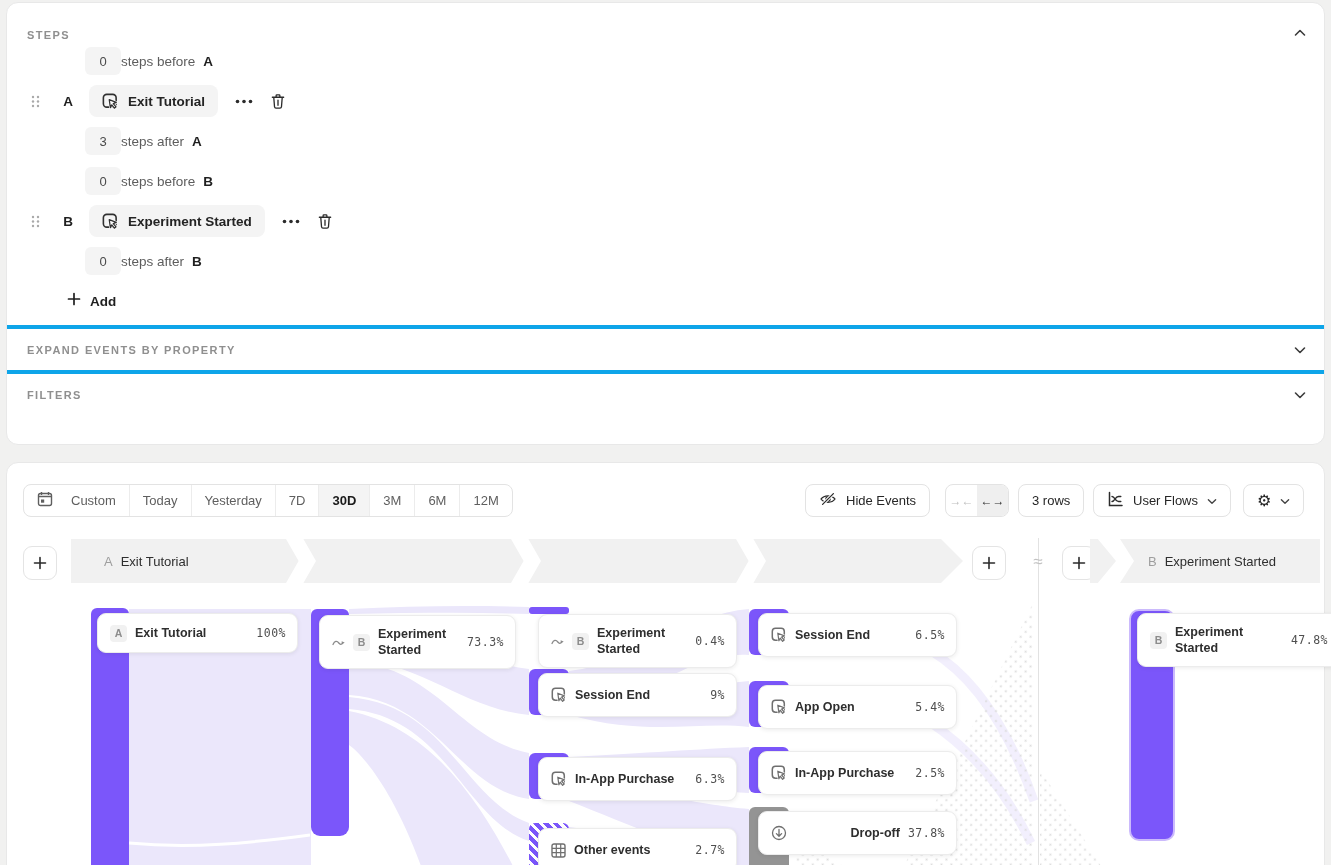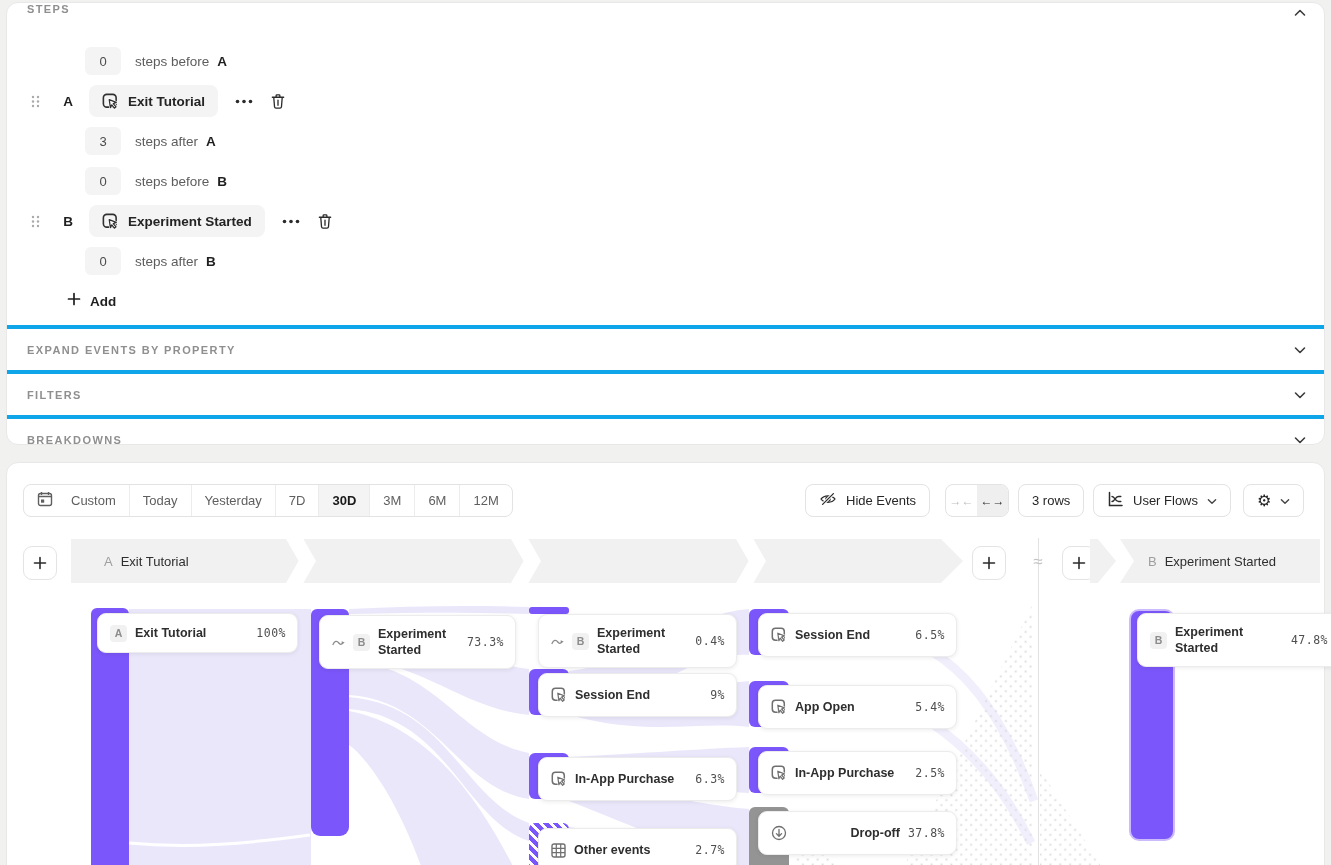--- a/index.html
+++ b/index.html
@@ -2,27 +2,27 @@
 <html><head>
 <meta charset="utf-8">
 <style>
   html,body{margin:0;padding:0;background:#f1f1f0;}
   .page{position:relative;width:1331px;height:865px;overflow:hidden;
         font-family:"Liberation Sans","DejaVu Sans",sans-serif;color:#2b2b2b;
         -webkit-font-smoothing:antialiased;}
   .card{position:absolute;background:#fff;border:1px solid #e8e8e8;border-radius:12px;box-sizing:border-box;}
   
   #queryCard{left:6px;top:2px;width:1319px;height:443px;}
-  .sec-head{display:flex;align-items:flex-start;height:38px;padding:0 18px 0 20px;}
+  .sec-head{display:flex;align-items:flex-end;height:38px;padding:0 18px 0 20px;}
   .sec-title{font-size:11px;letter-spacing:1.4px;color:#8f8f8f;font-weight:600;}
   .sec-head .chev{margin-left:auto;color:#3c3c3c;display:flex;align-items:center;cursor:pointer;}
   .srow{display:flex;align-items:center;height:40px;}
   .valbox{width:36px;height:28px;background:#f4f4f4;border-radius:6px;margin-left:78px;
           display:flex;align-items:center;justify-content:center;font-size:13px;color:#4a4a4a;}
-  .slabel{margin-left:14px;font-size:13.5px;color:#5d5d5d;}
+  .slabel{font-size:13.5px;color:#5d5d5d;}
   .sref{margin-left:8px;font-size:13.5px;font-weight:700;color:#1f1f1f;}
   .drag{margin-left:24px;width:10px;display:flex;}
   .evletter{width:14px;margin-left:20px;font-size:13.5px;font-weight:700;color:#1f1f1f;text-align:center;}
   .pill{margin-left:14px;height:32px;background:#f4f4f4;border-radius:8px;display:flex;align-items:center;
         gap:9px;padding:0 13px;cursor:pointer;}
   .pill .plabel{font-size:13.5px;font-weight:700;color:#242424;}
   .pill .picon{color:#303030;display:flex;}
   .rowicon{margin-left:17px;color:#2b2b2b;display:flex;cursor:pointer;}
   .addrow{display:flex;align-items:center;height:40px;padding-left:60px;gap:9px;cursor:pointer;}
   .addrow .alabel{font-size:13.5px;font-weight:700;color:#1f1f1f;}
@@ -204,28 +204,20 @@
         </span>
     </div>
     <div class="collrow">
       <span class="sec-title">FILTERS</span>
       <span class="chev">
           <svg width="12" height="8" viewBox="0 0 12 8">
             <path d="M1.5 2 L6 6.5 L10.5 2" fill="none" stroke="currentColor" stroke-width="1.6" stroke-linecap="round" stroke-linejoin="round"></path>
           </svg>
         </span>
     </div>
-    <div class="collrow">
-      <span class="sec-title">BREAKDOWNS</span>
-      <span class="chev">
-          <svg width="12" height="8" viewBox="0 0 12 8">
-            <path d="M1.5 2 L6 6.5 L10.5 2" fill="none" stroke="currentColor" stroke-width="1.6" stroke-linecap="round" stroke-linejoin="round"></path>
-          </svg>
-        </span>
-    </div>
   </div>
 
   <div class="card" id="vizCard">
 
     <div class="abs dateseg" style="left:16px;top:21px;">
       <div class="dcell">
         <span><svg width="16" height="16" viewBox="0 0 16 16">
               <rect x="1.5" y="2.5" width="13" height="12" rx="2" fill="none" stroke="#5f5f5f" stroke-width="1.4"></rect>
               <path d="M4.5 1 V4 M11.5 1 V4 M1.5 5.5 H14.5" stroke="#5f5f5f" stroke-width="1.4"></path>
               <rect x="4" y="8.5" width="3.2" height="3.2" fill="#5f5f5f"></rect>

